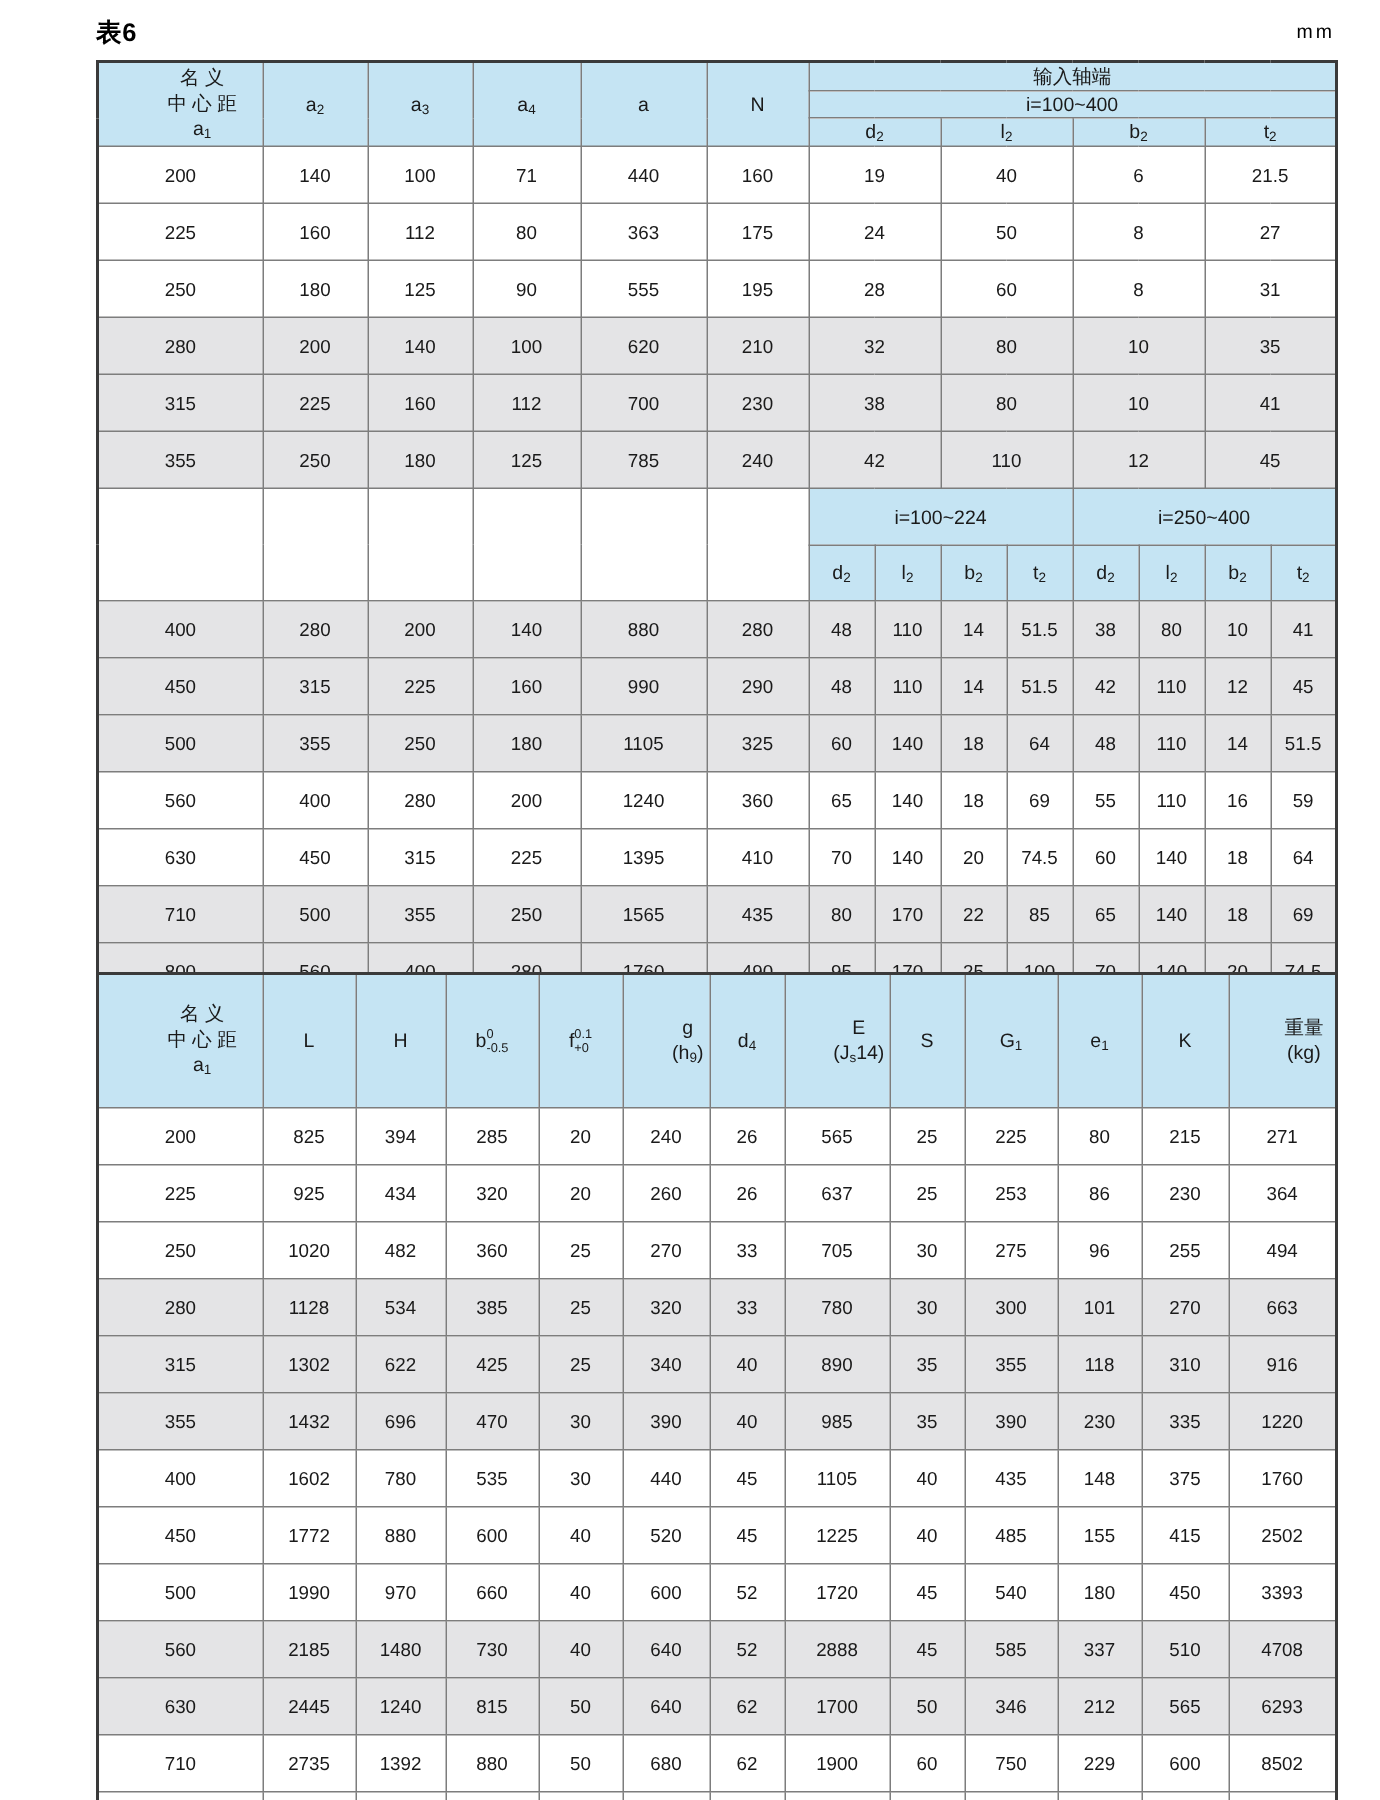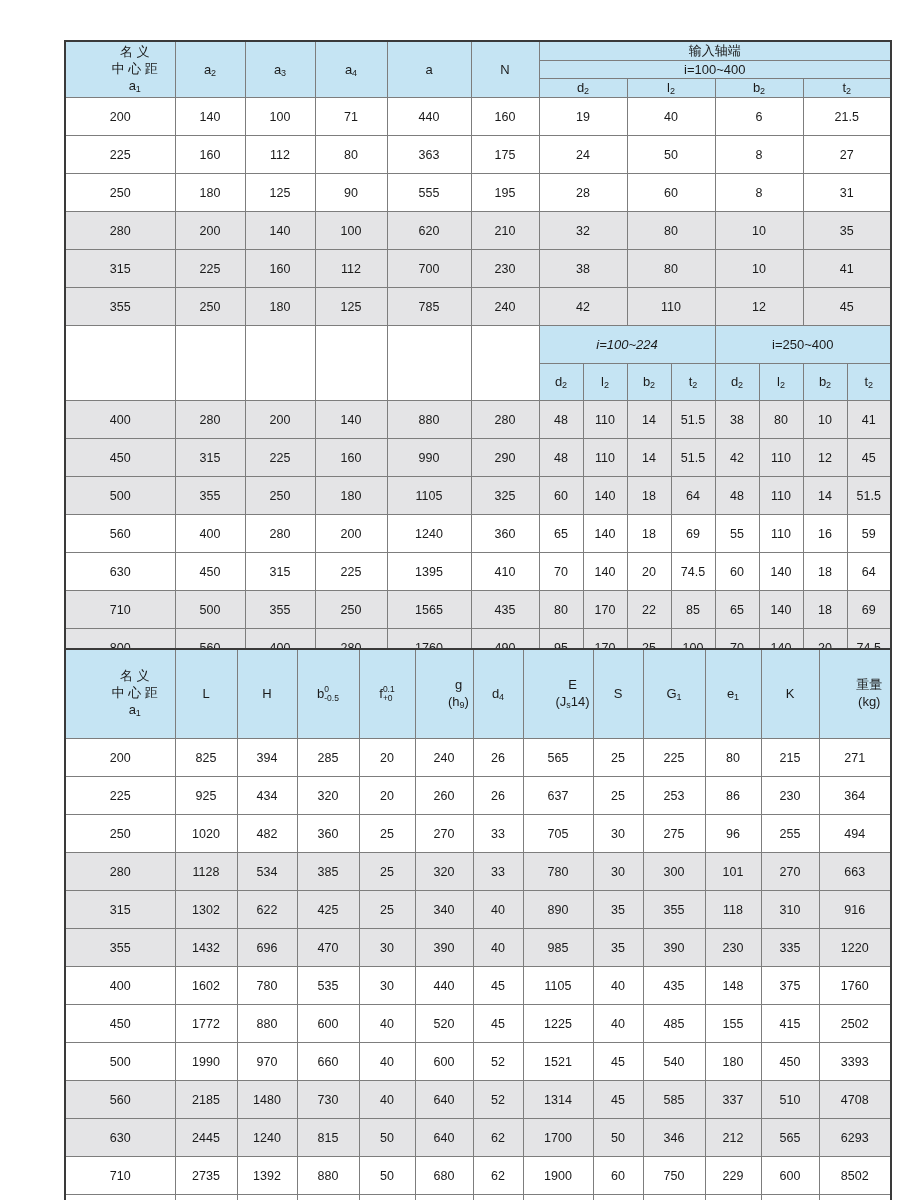--- a/index.html
+++ b/index.html
@@ -73,20 +73,24 @@
     position:absolute;left:64px;top:648px;
     width:826px;
   }
   #table-two td{height:37px;}
 </style>
 </head>
 <body>
 
 <div class="page">
 
+  <div class="caption-row">
+    <div class="tbl-label">表6</div>
+    <div class="unit-label">mm</div>
+  </div>
 
   <table id="table-one">
     <colgroup>
       <col style="width:110px">
         <col style="width:70px">
         <col style="width:70px">
       <col style="width:72px">
         <col style="width:84px">
         <col style="width:68px">
       <col style="width:44px">
@@ -199,21 +203,21 @@
           <td class="shade" colspan="2">12</td>
           <td class="shade" colspan="2">45</td>
         </tr>
         <tr>
           <td class="blank" rowspan="2" style="height: 74px;"></td>
           <td class="blank" rowspan="2" style="height: 37px;"></td>
           <td class="blank" rowspan="2" style="height: 37px;"></td>
           <td class="blank" rowspan="2" style="height: 37px;"></td>
           <td class="blank" rowspan="2" style="height: 37px;"></td>
           <td class="blank" rowspan="2" style="height: 37px;"></td>
-          <td class="hd" colspan="4" style="height: 34px; font-style: italic;">i=100~224</td>
+          <td class="hd" colspan="4" style="height: 34px;">i=100~224</td>
           <td class="hd" colspan="4" style="height: 34px;">i=250~400</td>
         </tr>
         <tr>
           <td class="hd" style="height: 34px;"><span>d</span><span class="sub">2</span></td>
           <td class="hd" style="height: 34px;"><span>l</span><span class="sub">2</span></td>
           <td class="hd" style="height: 34px;"><span>b</span><span class="sub">2</span></td>
           <td class="hd" style="height: 34px;"><span>t</span><span class="sub">2</span></td>
           <td class="hd" style="height: 34px;"><span>d</span><span class="sub">2</span></td>
           <td class="hd" style="height: 34px;"><span>l</span><span class="sub">2</span></td>
           <td class="hd" style="height: 34px;"><span>b</span><span class="sub">2</span></td>
@@ -521,36 +525,36 @@
           <td>2502</td>
         </tr>
         <tr>
           <td>500</td>
           <td>1990</td>
           <td>970</td>
           <td>660</td>
           <td>40</td>
           <td>600</td>
           <td>52</td>
-          <td>1521</td>
+          <td>1720</td>
           <td>45</td>
           <td>540</td>
           <td>180</td>
           <td>450</td>
           <td>3393</td>
         </tr>
         <tr>
           <td class="shade">560</td>
           <td class="shade">2185</td>
           <td class="shade">1480</td>
           <td class="shade">730</td>
           <td class="shade">40</td>
           <td class="shade">640</td>
           <td class="shade">52</td>
-          <td class="shade">1314</td>
+          <td class="shade">2888</td>
           <td class="shade">45</td>
           <td class="shade">585</td>
           <td class="shade">337</td>
           <td class="shade">510</td>
           <td class="shade">4708</td>
         </tr>
         <tr>
           <td class="shade">630</td>
           <td class="shade">2445</td>
           <td class="shade">1240</td>

